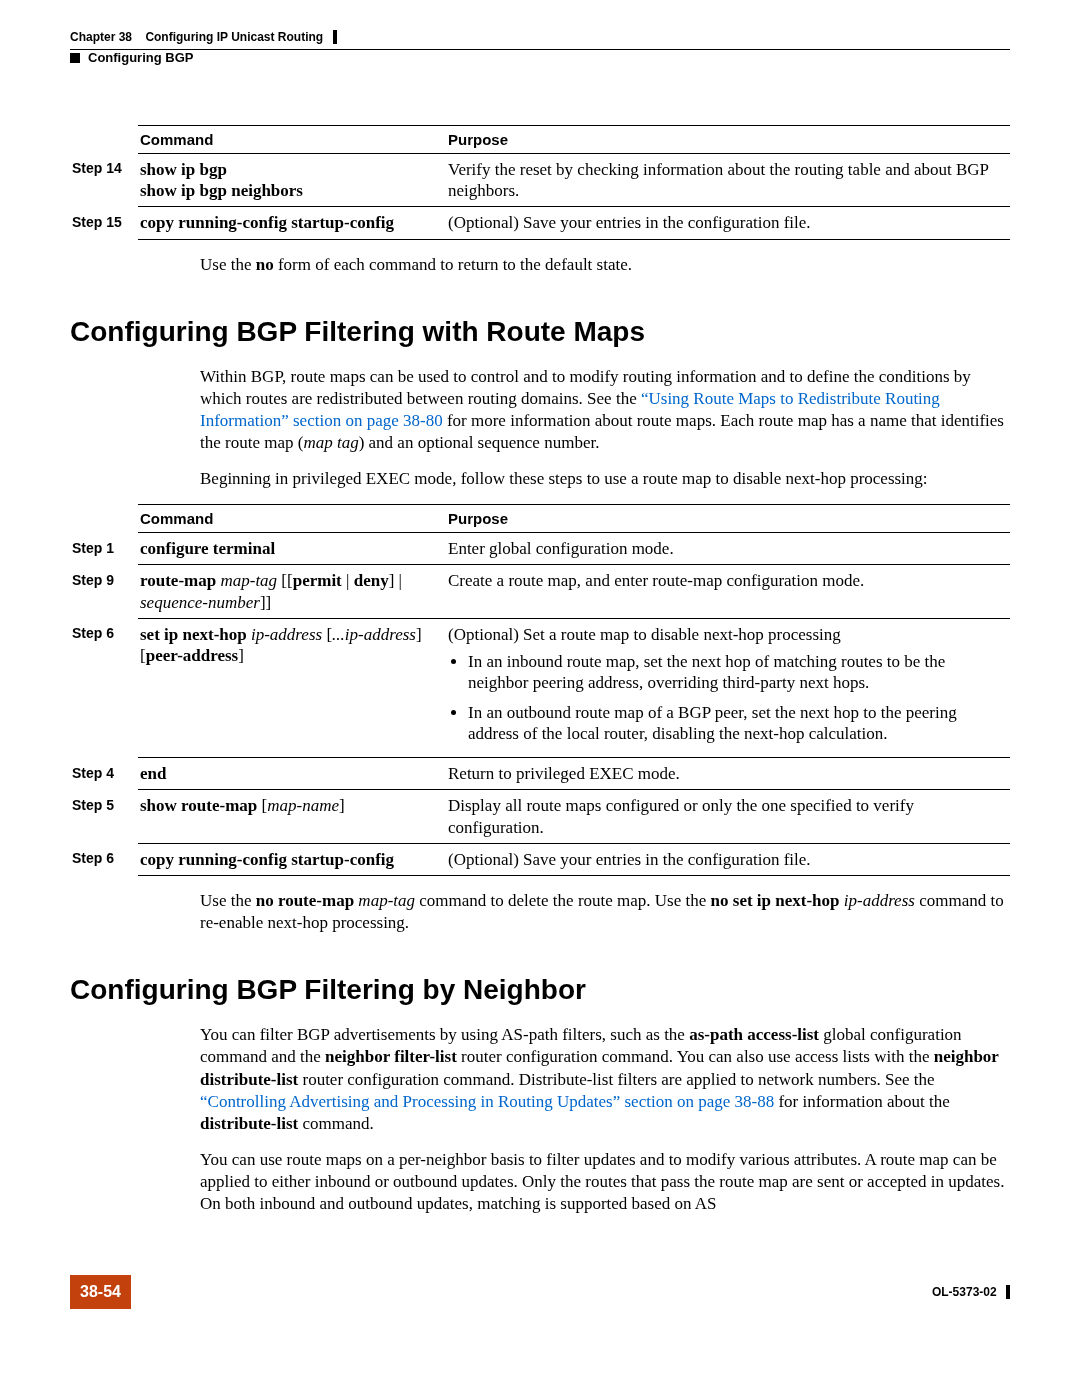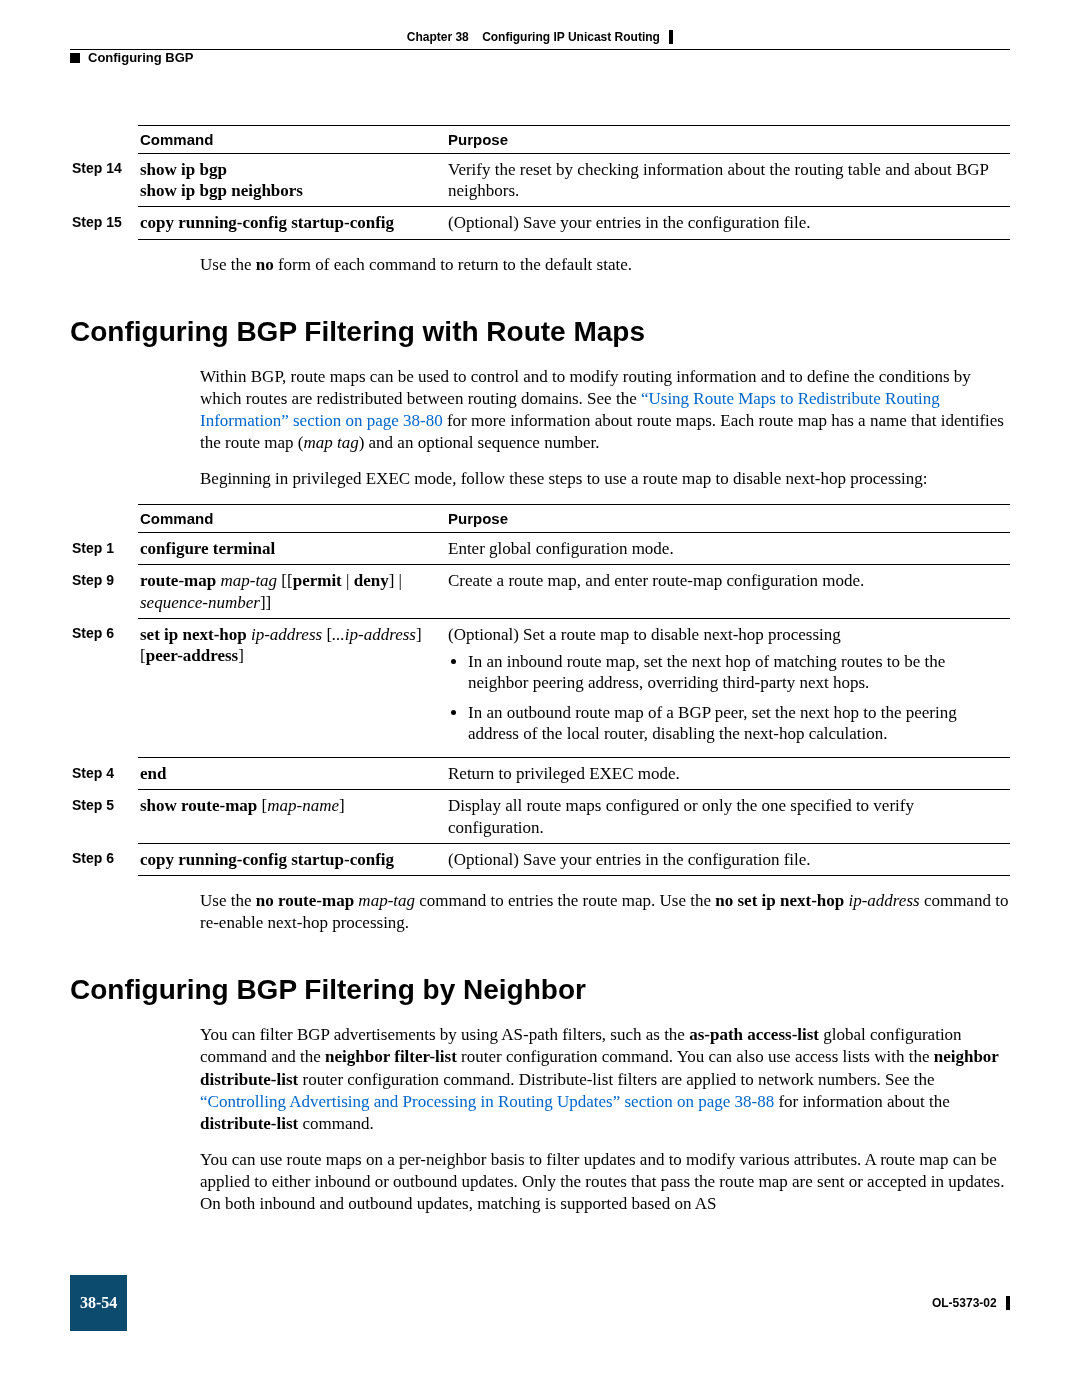--- a/index.html
+++ b/index.html
@@ -10,21 +10,21 @@
     color: #000;
     width: 1080px;
   }
   .page {
     box-sizing: border-box;
     width: 1080px;
     padding: 30px 70px 30px 70px;
     position: relative;
   }
   .top-header {
-    text-align: center;
+    text-align: left;
     font-family: Arial, Helvetica, sans-serif;
     font-weight: bold;
     font-size: 12px;
   }
   .top-header .bar {
     display: inline-block;
     width: 4px;
     height: 14px;
     background: #000;
     vertical-align: middle;
@@ -125,26 +125,26 @@
     justify-content: space-between;
     font-family: Arial, Helvetica, sans-serif;
     font-size: 12px;
     font-weight: bold;
   }
   .footer-left {
     display: flex;
     align-items: center;
   }
   .page-badge {
-    background: #0c4a6e;
+    background: #c2410c;
     color: #fff;
-    font-family: Liberation Serif, serif;
+    font-family: Liberation Sans, sans-serif;
     font-weight: bold;
     font-size: 16px;
-    padding: 19px 10px;
+    padding: 8px 10px;
     margin-right: 14px;
   }
   .small-sq {
     display: inline-block;
     width: 8px;
     height: 8px;
     background: #000;
     vertical-align: middle;
     margin-right: 6px;
   }
@@ -264,21 +264,21 @@
         <td class="step-col">Step 6</td>
         <td class="cmd-col b">copy running-config startup-config</td>
         <td>(Optional) Save your entries in the configuration file.</td>
       </tr>
     </tbody>
       </table>
   </div>
 
   <div class="body-text">
     <p>
-      <span>Use the </span><span class="b">no route-map</span><span class="i"> map-tag</span><span> command to entries the route map. Use the </span><span class="b">no set ip next-hop</span><span class="i"> ip-address</span><span> command to re-enable next-hop processing.</span>
+      <span>Use the </span><span class="b">no route-map</span><span class="i"> map-tag</span><span> command to delete the route map. Use the </span><span class="b">no set ip next-hop</span><span class="i"> ip-address</span><span> command to re-enable next-hop processing.</span>
     </p>
   </div>
 
   <h2 class="section-h">Configuring BGP Filtering by Neighbor</h2>
 
   <div class="body-text" style="margin-top:0;">
     <p>
       <span>You can filter BGP advertisements by using AS-path filters, such as the </span><span class="b">as-path access-list</span><span> global configuration command and the </span><span class="b">neighbor filter-list</span><span> router configuration command. You can also use access lists with the </span><span class="b">neighbor distribute-list</span><span> router configuration command. Distribute-list filters are applied to network numbers. See the </span><span class="link">“Controlling Advertising and Processing in Routing Updates” section on page 38-88</span><span> for information about the </span><span class="b">distribute-list</span><span> command.</span>
     </p>
     <p>You can use route maps on a per-neighbor basis to filter updates and to modify various attributes. A route map can be applied to either inbound or outbound updates. Only the routes that pass the route map are sent or accepted in updates. On both inbound and outbound updates, matching is supported based on AS</p>

